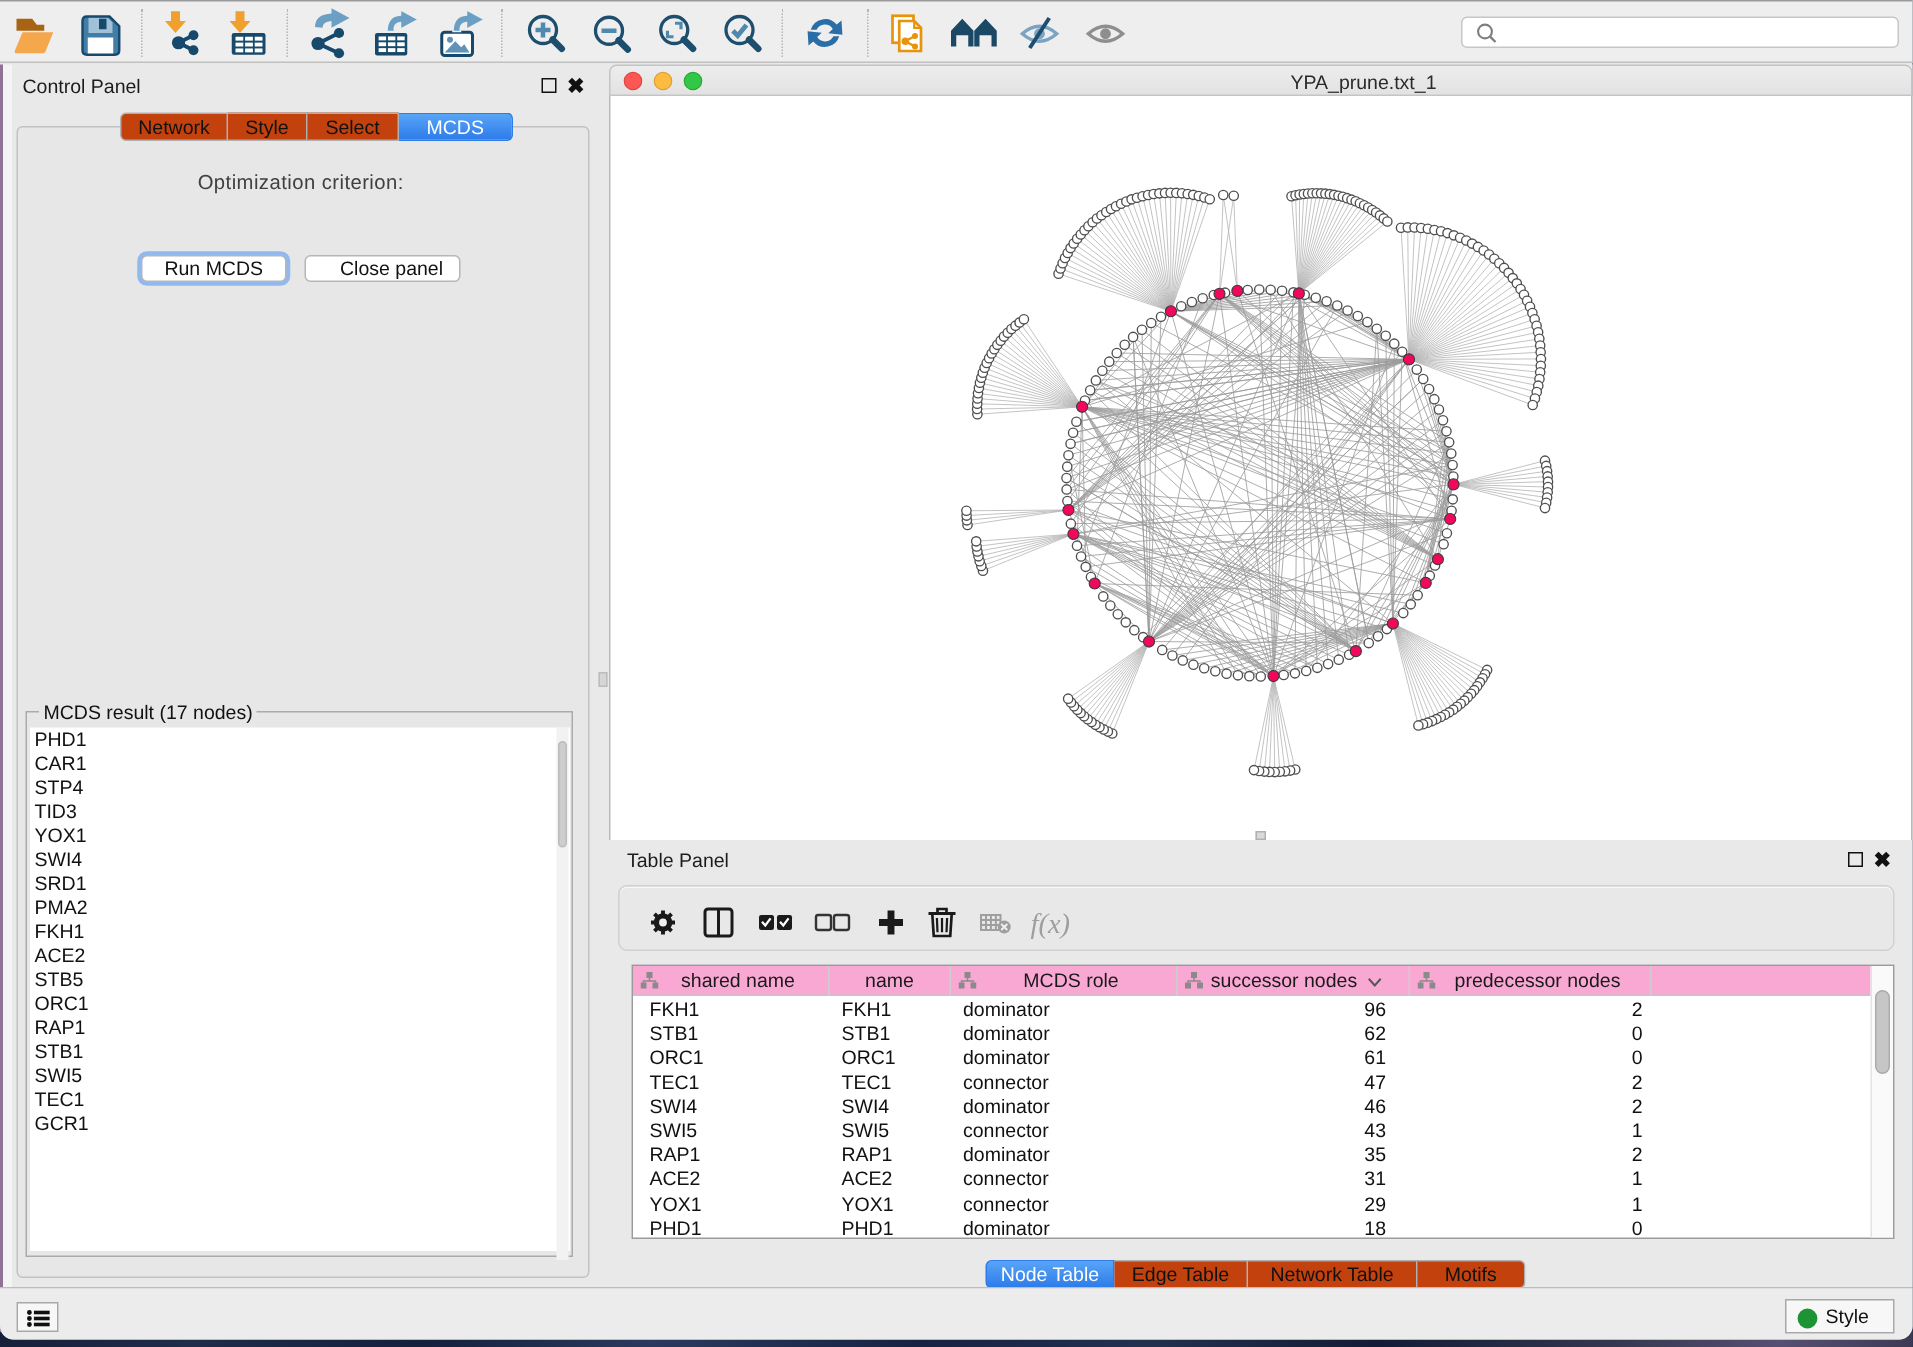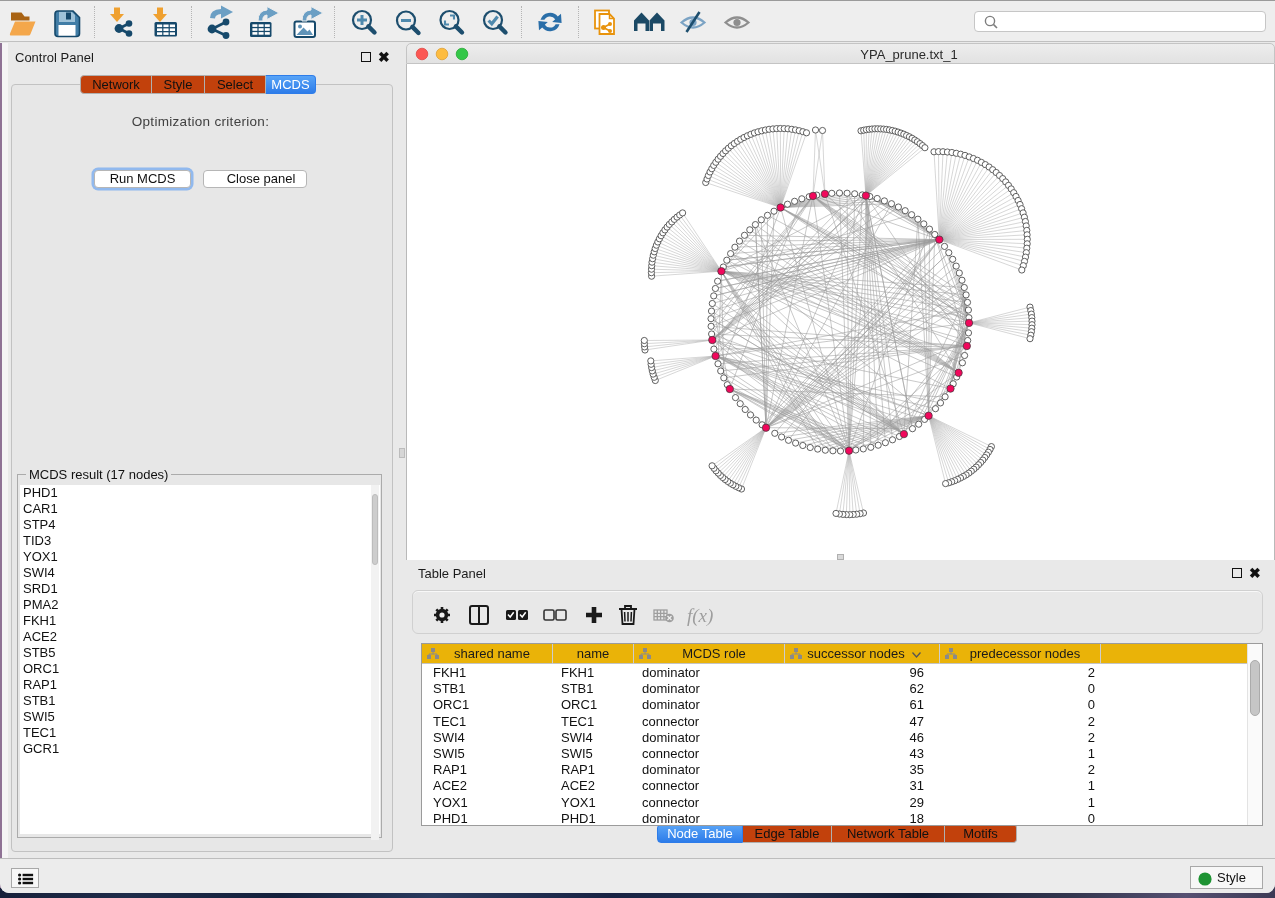--- a/index.html
+++ b/index.html
@@ -199,21 +199,21 @@
 
 <div class="abs" id="leftpanel">
   <div class="ptitle abs" style="left:15px; top:7px;">Control Panel</div>
   <div class="wbtn" style="left:361px; top:9px;"></div>
   <div class="xbtn" style="left:378px; top:9px;">✖</div>
   <div class="abs" id="innerpanel"></div>
   <div class="seg" style="left:80px; top:32px;">
     <div style="width:72px;">Network</div>
       <div style="width:53px;">Style</div>
     <div style="width:61px;">Select</div>
-      <div class="sel" style="width:50px;">MCDS</div>
+      <div class="sel" style="width:76px;">MCDS</div>
   </div>
   <div class="abs" id="optlabel">Optimization criterion:</div>
   <div class="btn" id="runbtn">Run MCDS</div>
   <div class="btn" id="closebtn">Close panel</div>
   <div class="abs" id="grp"></div>
   <div class="abs" id="grplabel">MCDS result (17 nodes)</div>
   <div class="abs" id="mlist">
     <div id="mscroll">
         <div id="mthumb"></div>
       </div>
@@ -1049,34 +1049,34 @@
             <path d="M -9,-1.7 L 4,-1.7 M -9,1.6 L 4,1.6 M -5.7,-5 L -5.7,5 M -2.4,-5 L -2.4,5 M 0.9,-5 L 0.9,5"></path>
           </g>
           <circle cx="6.5" cy="3" r="4.3" fill="#9e9e9e"></circle>
           <path d="M 4.5,1 L 8.5,5 M 8.5,1 L 4.5,5" stroke="#f0f0f0" stroke-width="1.3"></path>
         </g>
 
         <text x="270" y="26" font-family="Liberation Serif, serif" font-style="italic" font-size="19" fill="#9e9e9e">f(x)</text>
       </svg>
     </div>
 
-    <div class="seg" style="left:256px; top:264px;">
+    <div class="seg" style="left:256px; top:280px;">
       <div class="sel" style="width:86px;">Node Table</div>
       <div style="width:89px;">Edge Table</div>
       <div style="width:113px;">Network Table</div>
       <div style="width:72px;">Motifs</div>
     </div>
   </div>
 </div>
 
 <style>
   #tablebox { left:421px; top:643px; width:842px; height:183px; background:#fff;
     border:1px solid #9b9b9b; font-size:13px; color:#111; }
   #thead { position:absolute; left:0; top:0; width:840px; height:20px;
-    background:#eab308; border-bottom:1px solid #c4c4c4; }
+    background:#f9a8d4; border-bottom:1px solid #c4c4c4; }
   .hcell { position:absolute; top:0; height:20px; line-height:19px; text-align:center;
     border-right:1px solid #cdcdcd; font-size:13px; color:#1a1a1a; }
   .hicon { position:absolute; top:4px; }
   .trow { position:absolute; left:0; width:840px; height:16px; line-height:16px; }
   .c1 { position:absolute; left:11px; } .c2 { position:absolute; left:139px; }
   .c3 { position:absolute; left:220px; }
   .c4 { position:absolute; left:363px; width:139px; text-align:right; }
   .c5 { position:absolute; left:518px; width:155px; text-align:right; }
   #tscroll { position:absolute; right:0px; top:0px; width:15px; height:181px;
     background:#fafafa; border-left:1px solid #e3e3e3; }

